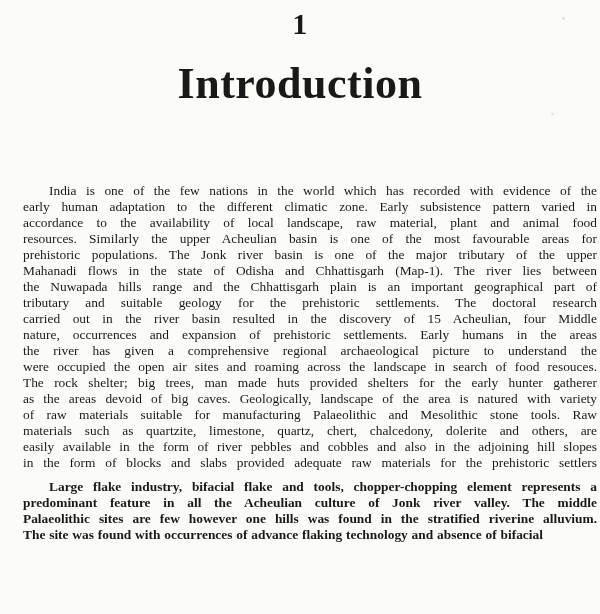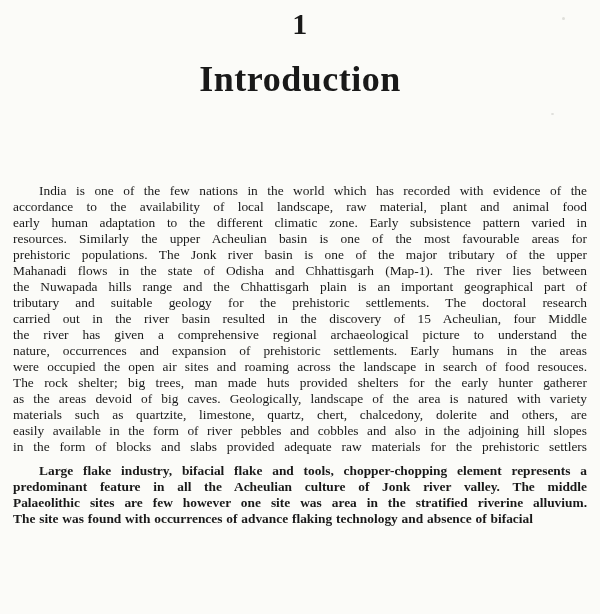--- a/index.html
+++ b/index.html
@@ -25,28 +25,28 @@
     font-size: 30px;
     font-weight: bold;
     letter-spacing: 0.5px;
   }
   .chapter-title {
     position: absolute;
     top: 58px;
     left: 0;
     width: 100%;
     text-align: center;
-    font-size: 36px;
+    font-size: 44px;
     font-weight: bold;
     letter-spacing: 0.5px;
   }
   .body-text {
     position: absolute;
     top: 183px;
-    left: 13px;
+    left: 23px;
     width: 574px;
   }
   .paragraph { margin: 0; }
   .paragraph + .paragraph { margin-top: 8px; font-weight: bold; }
   .line {
     font-size: 13.4px;
     line-height: 16px;
     height: 16px;
     overflow: hidden;
     text-align: justify;
@@ -68,41 +68,42 @@
 </head>
 <body>
 
 <div class="book-page">
   <div class="chapter-number">1</div>
   <div class="chapter-title">Introduction</div>
 
   <div class="body-text">
     <div class="paragraph">
         <div class="line first">India is one of the few nations in the world which has recorded with evidence of the</div>
+        <div class="line">early human adaptation to the different climatic zone. Early subsistence pattern varied in</div>
         <div class="line">accordance to the availability of local landscape, raw material, plant and animal food</div>
-        <div class="line">early human adaptation to the different climatic zone. Early subsistence pattern varied in</div>
         <div class="line">resources. Similarly the upper Acheulian basin is one of the most favourable areas for</div>
         <div class="line">prehistoric populations. The Jonk river basin is one of the major tributary of the upper</div>
         <div class="line">Mahanadi flows in the state of Odisha and Chhattisgarh (Map-1). The river lies between</div>
         <div class="line">the Nuwapada hills range and the Chhattisgarh plain is an important geographical part of</div>
         <div class="line">tributary and suitable geology for the prehistoric settlements. The doctoral research</div>
         <div class="line">carried out in the river basin resulted in the discovery of 15 Acheulian, four Middle</div>
+        <div class="line">nature, occurrences and expansion of prehistoric settlements. Early humans in the areas</div>
         <div class="line">the river has given a comprehensive regional archaeological picture to understand the</div>
-        <div class="line">nature, occurrences and expansion of prehistoric settlements. Early humans in the areas</div>
         <div class="line">were occupied the open air sites and roaming across the landscape in search of food resouces.</div>
         <div class="line">The rock shelter; big trees, man made huts provided shelters for the early hunter gatherer</div>
         <div class="line">as the areas devoid of big caves. Geologically, landscape of the area is natured with variety</div>
+        <div class="line">of raw materials suitable for manufacturing Palaeolithic and Mesolithic stone tools. Raw</div>
         <div class="line">materials such as quartzite, limestone, quartz, chert, chalcedony, dolerite and others, are</div>
         <div class="line">easily available in the form of river pebbles and cobbles and also in the adjoining hill slopes</div>
         <div class="line">in the form of blocks and slabs provided adequate raw materials for the prehistoric settlers</div>
       </div>
     <div class="paragraph">
         <div class="line first">Large flake industry, bifacial flake and tools, chopper-chopping element represents a</div>
         <div class="line">predominant feature in all the Acheulian culture of Jonk river valley. The middle</div>
-        <div class="line">Palaeolithic sites are few however one site was area in the stratified riverine alluvium.</div>
+        <div class="line">Palaeolithic sites are few however one hills was found in the stratified riverine alluvium.</div>
         <div class="line last">The site was found with occurrences of advance flaking technology and absence of bifacial</div>
       </div>
   </div>
 
   <div class="speck speck-1"></div>
   <div class="speck speck-2"></div>
   <div class="speck speck-3"></div>
 </div>
 
 </body></html>

